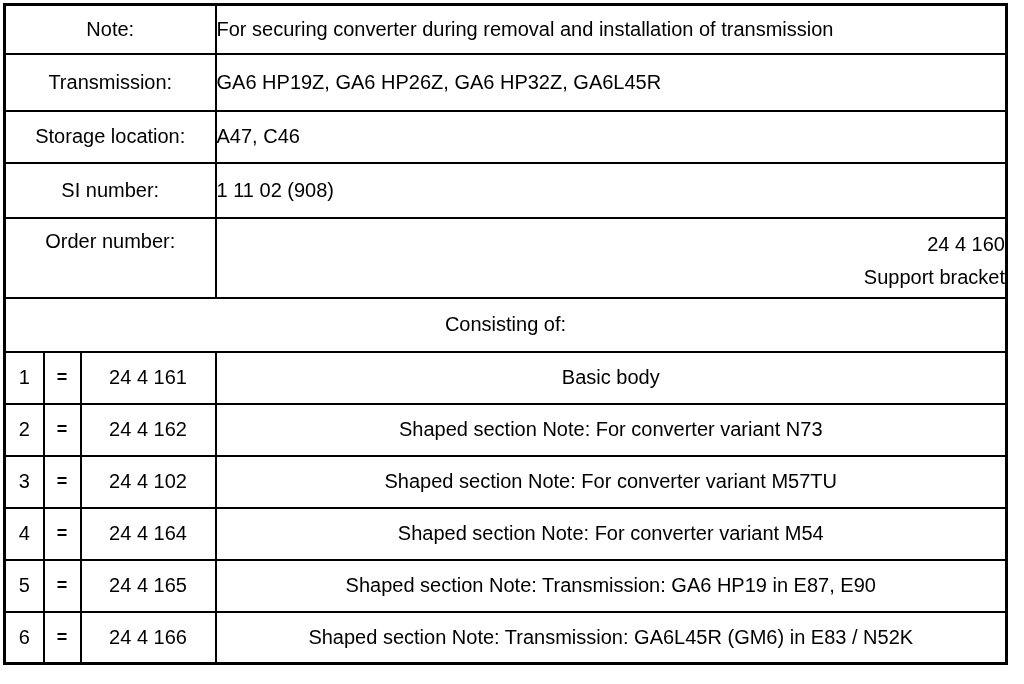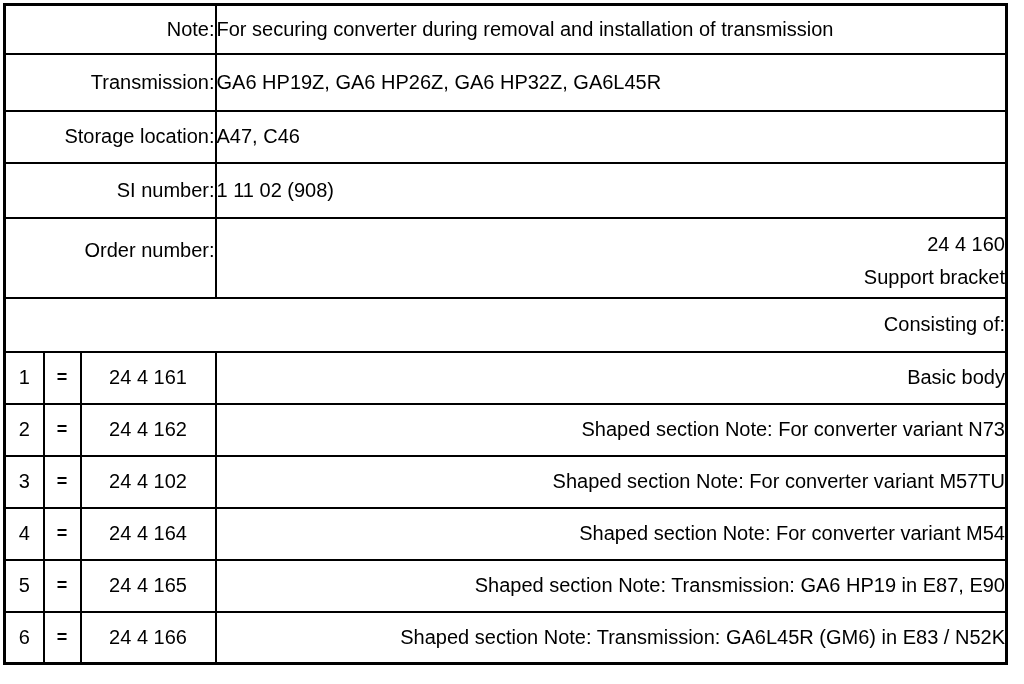--- a/index.html
+++ b/index.html
@@ -30,42 +30,42 @@
   table.spec col.c4 { width: auto; }
   table.spec td {
     border: 2px solid #000000;
     vertical-align: middle;
     padding: 0;
     overflow: hidden;
     white-space: nowrap;
   }
   td.label, td.desc, td.section {
     padding-left: 13px;
-    text-align: right;
+    text-align: center;
   }
   td.value {
     padding-left: 14px;
     text-align: left;
   }
   td.idx, td.eq {
     text-align: center;
   }
   td.eq { font-weight: bold; font-size: 18px; }
   td.part {
     padding-left: 13px;
     text-align: center;
     margin-left: 22px;
   }
   tr.r-note  { height: 49px; }
   tr.r-trans { height: 57px; }
   tr.r-stor  { height: 52px; }
   tr.r-si    { height: 55px; padding-left: 32px; }
   tr.r-order { height: 80px; }
   tr.r-order td { vertical-align: top; }
-  tr.r-order td.label { padding-top: 20px; border-radius: 28px; }
+  tr.r-order td.label { padding-top: 11px; border-radius: 28px; }
   tr.r-order td.value { padding-top: 9px; text-align: right; }
   tr.r-order td.value div { line-height: 33px; }
   tr.r-sect  { height: 54px; margin-top: 28px; }
   tr.r-comp  { height: 52px; }
 </style>
 </head>
 <body>
 
 <table class="spec">
   <colgroup>

